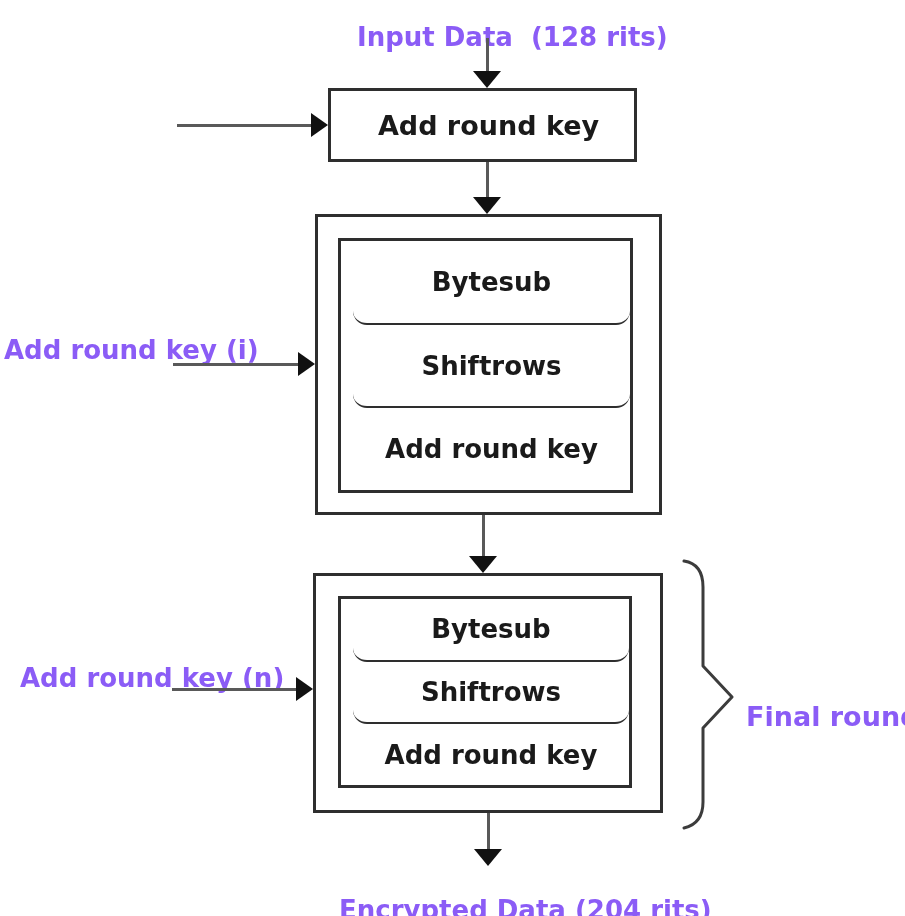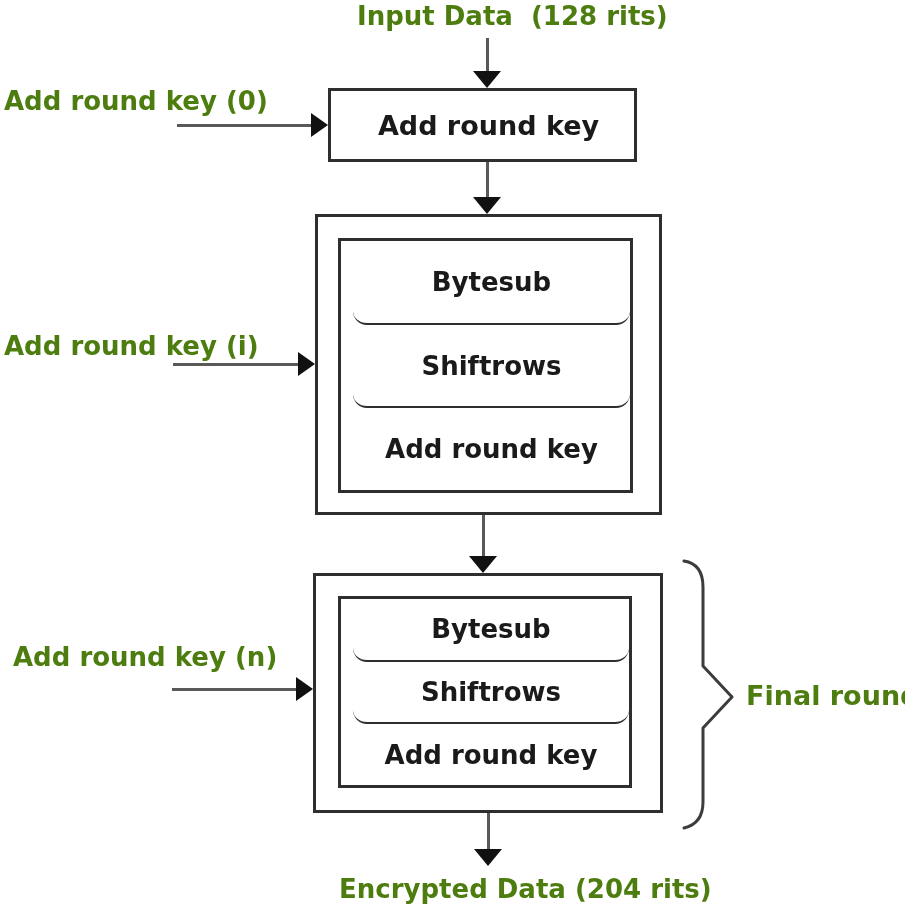--- a/index.html
+++ b/index.html
@@ -12,23 +12,24 @@
     width: 905px;
     height: 916px;
     background: #ffffff;
     font-family: "DejaVu Sans", "Liberation Sans", sans-serif;
     color: #1a1a1a;
     overflow: hidden;
   }
   .txt {
     position: absolute;
     font-weight: bold;
-    color: #4d7c0f;
+    color: #8b5cf6;
     white-space: pre;
     line-height: 1.1;
+    margin-top: 21px;
   }
   .box {
     position: absolute;
     border: 3px solid #2e2e2e;
     background: #ffffff;
     box-sizing: border-box;
     padding-left: 12px;
   }
   .box-label {
     display: flex;
@@ -90,49 +91,48 @@
 
 <div class="canvas">
 
   <div class="txt" style="left:357px; top:2px; font-size:26px;">Input Data  (128 rits)</div>
 
   <div class="vline" style="left:486px; top:38px; height:36px;"></div>
   <div class="tri-down" style="left:473px; top:71px;"></div>
 
   <div class="box box-label" style="left:328px; top:88px; width:309px; height:74px; font-size:27px;">Add round key</div>
 
-  <div class="txt" style="left:4px; top:87px; font-size:26px;">Add round key (0)</div>
   <div class="hline" style="left:177px; top:124px; width:136px;"></div>
   <div class="tri-right" style="left:311px; top:113px;"></div>
 
   <div class="vline" style="left:486px; top:162px; height:38px;"></div>
   <div class="tri-down" style="left:473px; top:197px;"></div>
 
   <div class="box" style="left:315px; top:214px; width:347px; height:301px;"></div>
   <div class="box inner-stack" style="left:338px; top:238px; width:295px; height:255px;">
     <div class="row">Bytesub</div>
     <div class="row">Shiftrows</div>
     <div class="row">Add round key</div>
   </div>
 
-  <div class="txt" style="left:4px; top:332px; font-size:26px;">Add round key (i)</div>
+  <div class="txt" style="left:4px; top:315px; font-size:26px;">Add round key (i)</div>
   <div class="hline" style="left:173px; top:363px; width:127px;"></div>
   <div class="tri-right" style="left:298px; top:352px;"></div>
 
   <div class="vline" style="left:482px; top:515px; height:43px;"></div>
   <div class="tri-down" style="left:469px; top:556px;"></div>
 
   <div class="box" style="left:313px; top:573px; width:350px; height:240px;"></div>
   <div class="box inner-stack" style="left:338px; top:596px; width:294px; height:192px;">
     <div class="row">Bytesub</div>
     <div class="row">Shiftrows</div>
     <div class="row">Add round key</div>
   </div>
 
-  <div class="txt" style="left:13px; top:643px; font-size:26px;">Add round key (n)</div>
+  <div class="txt" style="left:20px; top:643px; font-size:26px;">Add round key (n)</div>
   <div class="hline" style="left:172px; top:688px; width:126px;"></div>
   <div class="tri-right" style="left:296px; top:677px;"></div>
 
   <svg class="brace-svg" width="80" height="290" viewBox="0 0 80 290">
     <path d="M 14 12 C 27 14, 33 23, 33 38 L 33 117 L 62 148 L 33 179 L 33 253 C 33 267, 27 276, 14 279" fill="none" stroke="#3c3c3c" stroke-width="3" stroke-linecap="round" stroke-linejoin="round"></path>
   </svg>
   <div class="txt" style="left:746px; top:681px; font-size:27px;">Final round</div>
 
   <div class="vline" style="left:487px; top:813px; height:38px;"></div>
   <div class="tri-down" style="left:474px; top:849px;"></div>

